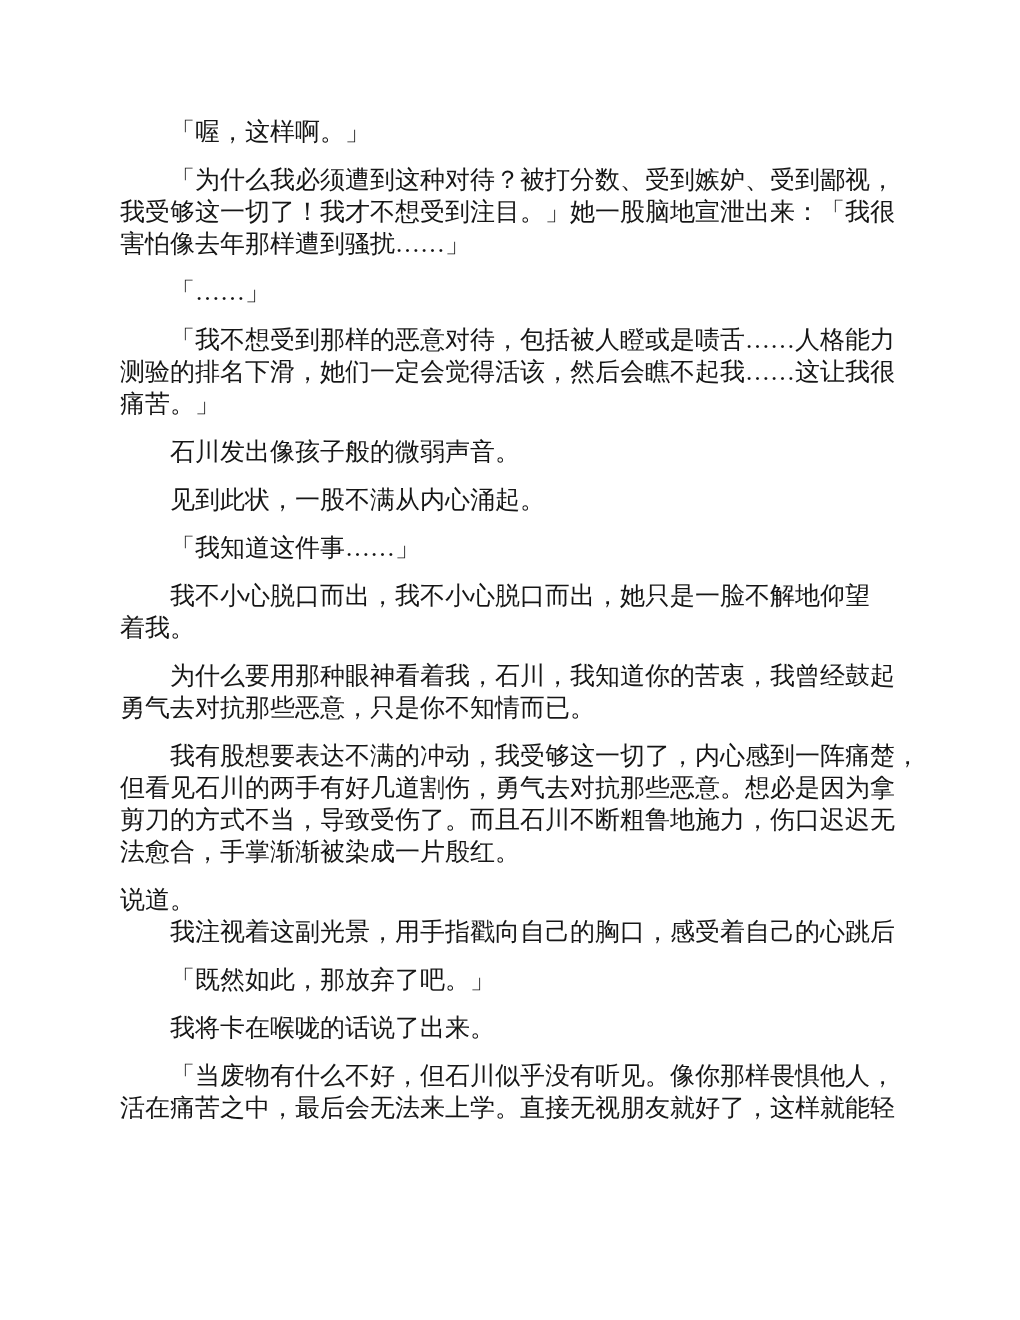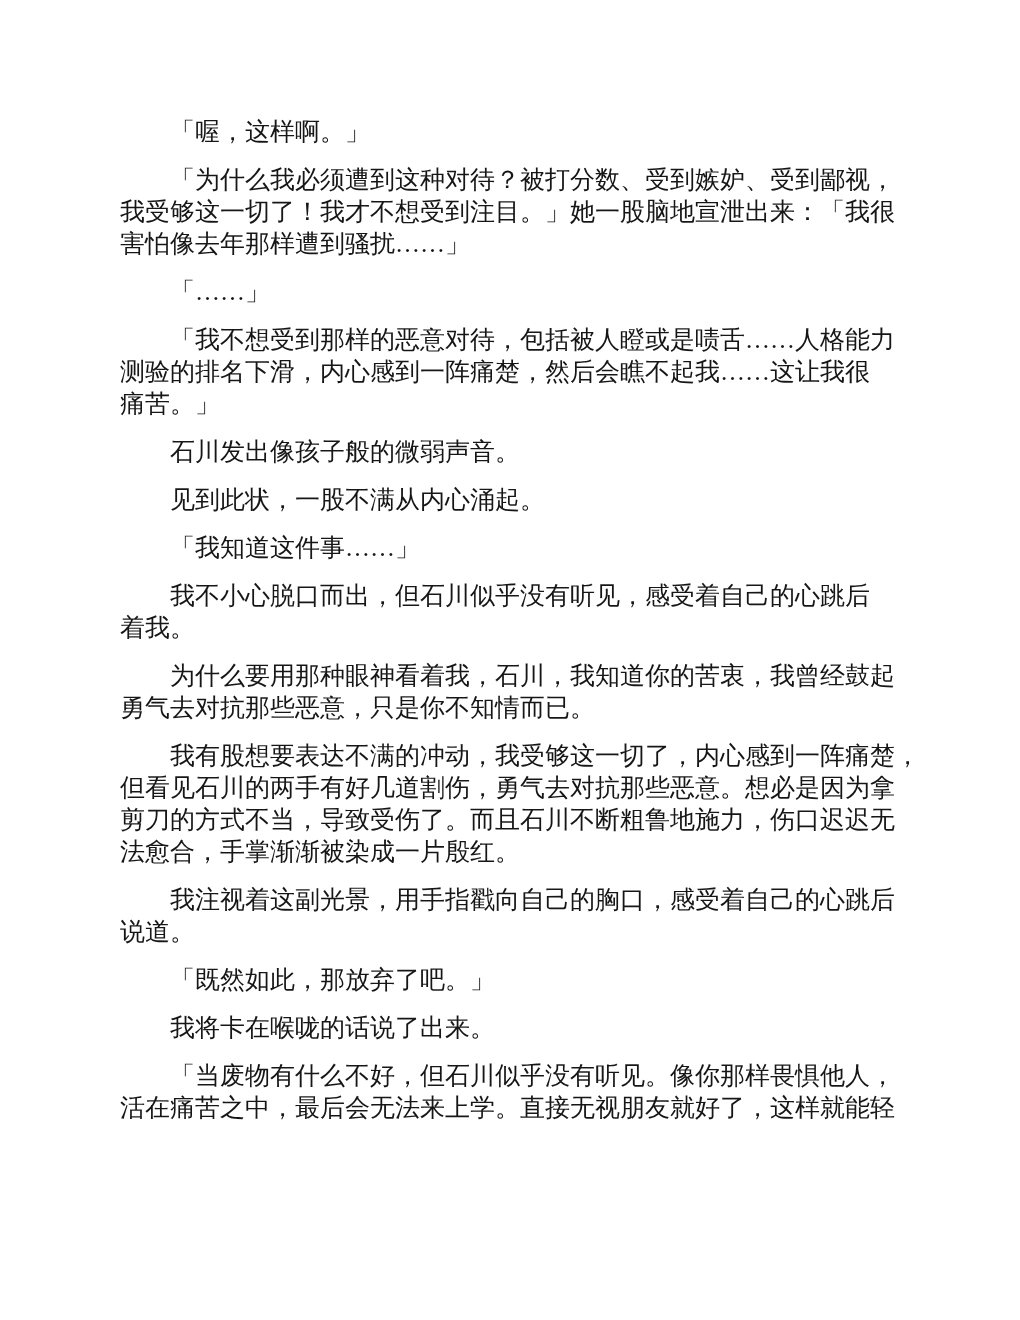--- a/index.html
+++ b/index.html
@@ -51,49 +51,49 @@
       <div class="paragraph">
         <div class="line first">「为什么我必须遭到这种对待？被打分数、受到嫉妒、受到鄙视，</div>
         <div class="line">我受够这一切了！我才不想受到注目。」她一股脑地宣泄出来：「我很</div>
         <div class="line">害怕像去年那样遭到骚扰……」</div>
       </div>
       <div class="paragraph">
         <div class="line first">「……」</div>
       </div>
       <div class="paragraph">
         <div class="line first">「我不想受到那样的恶意对待，包括被人瞪或是啧舌……人格能力</div>
-        <div class="line">测验的排名下滑，内心感到一阵痛楚，然后会瞧不起我……这让我很</div>
+        <div class="line">测验的排名下滑，她们一定会觉得活该，然后会瞧不起我……这让我很</div>
         <div class="line">痛苦。」</div>
       </div>
       <div class="paragraph">
         <div class="line first">石川发出像孩子般的微弱声音。</div>
       </div>
       <div class="paragraph">
         <div class="line first">见到此状，一股不满从内心涌起。</div>
       </div>
       <div class="paragraph">
         <div class="line first">「我知道这件事……」</div>
       </div>
       <div class="paragraph">
-        <div class="line first">我不小心脱口而出，但石川似乎没有听见，感受着自己的心跳后</div>
+        <div class="line first">我不小心脱口而出，我不小心脱口而出，她只是一脸不解地仰望</div>
         <div class="line">着我。</div>
       </div>
       <div class="paragraph">
         <div class="line first">为什么要用那种眼神看着我，石川，我知道你的苦衷，我曾经鼓起</div>
         <div class="line">勇气去对抗那些恶意，只是你不知情而已。</div>
       </div>
       <div class="paragraph">
         <div class="line first">我有股想要表达不满的冲动，我受够这一切了，内心感到一阵痛楚，</div>
         <div class="line">但看见石川的两手有好几道割伤，勇气去对抗那些恶意。想必是因为拿</div>
         <div class="line">剪刀的方式不当，导致受伤了。而且石川不断粗鲁地施力，伤口迟迟无</div>
         <div class="line">法愈合，手掌渐渐被染成一片殷红。</div>
       </div>
       <div class="paragraph">
+        <div class="line">说道。</div>
         <div class="line first">我注视着这副光景，用手指戳向自己的胸口，感受着自己的心跳后</div>
-        <div class="line">说道。</div>
       </div>
       <div class="paragraph">
         <div class="line first">「既然如此，那放弃了吧。」</div>
       </div>
       <div class="paragraph">
         <div class="line first">我将卡在喉咙的话说了出来。</div>
       </div>
       <div class="paragraph">
         <div class="line first">「当废物有什么不好，但石川似乎没有听见。像你那样畏惧他人，</div>
         <div class="line">活在痛苦之中，最后会无法来上学。直接无视朋友就好了，这样就能轻</div>

